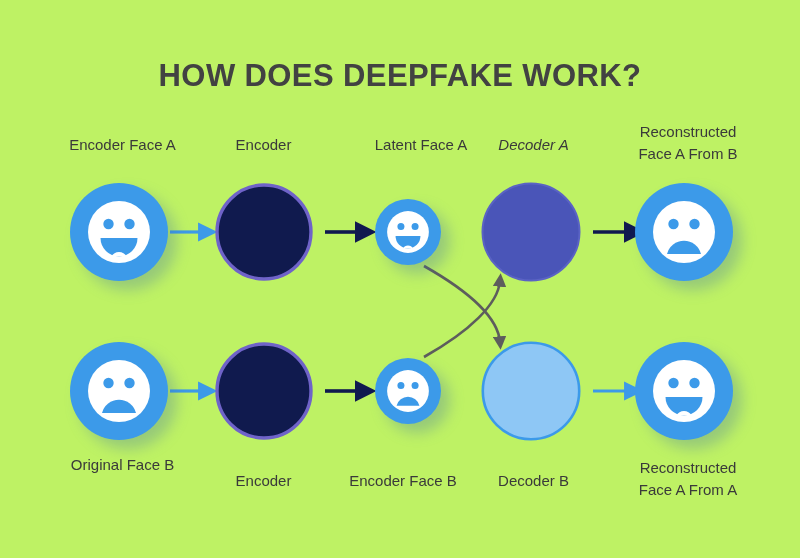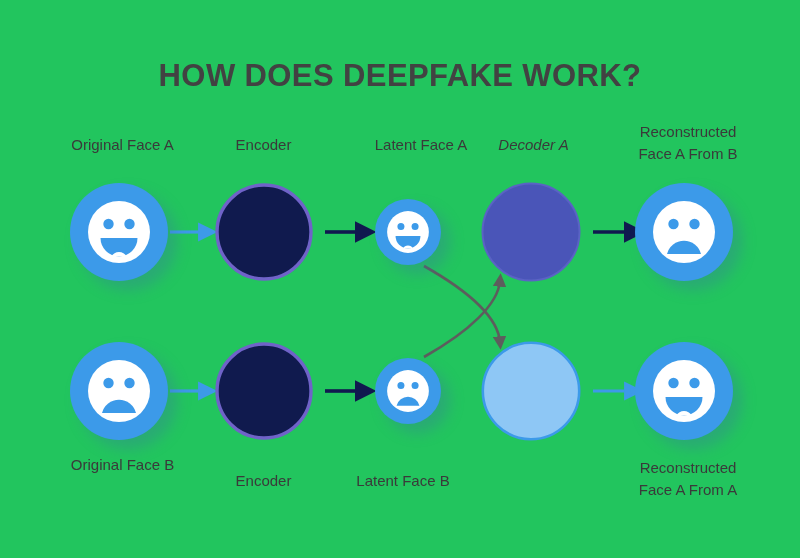--- a/index.html
+++ b/index.html
@@ -7,21 +7,21 @@
     padding: 0;
     background: #ffffff;
   }
   body {
     font-family: "Liberation Sans", sans-serif;
   }
   #page {
     position: relative;
     width: 800px;
     height: 558px;
-    background: #22c55e;
+    background: #bef264;
     overflow: hidden;
   }
   #title {
     position: absolute;
     top: 58px;
     left: 0;
     width: 800px;
     text-align: center;
     font-size: 31px;
     font-weight: bold;
@@ -52,30 +52,31 @@
     pointer-events: none;
   }
 </style>
 </head>
 <body>
 
 <div id="page">
 
   <div id="title">HOW DOES DEEPFAKE WORK?</div>
 
-  <div class="col-label" style="left:40px;  top:134px; width:165px;">Original  Face A</div>
+  <div class="col-label" style="left:40px;  top:134px; width:165px;">Encoder  Face A</div>
   <div class="col-label" style="left:196px; top:134px; width:135px;">Encoder</div>
   <div class="col-label" style="left:351px; top:134px; width:140px;">Latent Face A</div>
   <div class="col-label" style="left:466px; top:134px; width:135px;font-style:italic;">Decoder A</div>
   <div class="col-label" style="left:608px; top:121px; width:160px;">Reconstructed
 Face A From B</div>
 
   <div class="col-label" style="left:40px;  top:454px; width:165px;">Original  Face B</div>
   <div class="col-label" style="left:196px; top:470px; width:135px;">Encoder</div>
-  <div class="col-label" style="left:333px; top:470px; width:140px;">Latent Face B</div>
+  <div class="col-label" style="left:333px; top:470px; width:140px;">Encoder Face B</div>
+  <div class="col-label" style="left:466px; top:470px; width:135px;">Decoder B</div>
   <div class="col-label" style="left:608px; top:457px; width:160px;">Reconstructed
 Face A From A</div>
 
   <svg id="flowsvg" viewBox="0 0 800 558">
     <defs>
       <marker id="mk-light" markerWidth="6" markerHeight="6" refX="0.6" refY="3" orient="auto">
         <path d="M0,0 L6,3 L0,6 Z" fill="#3d9ae8"></path>
       </marker>
       <marker id="mk-dark" markerWidth="6" markerHeight="6" refX="0.6" refY="3" orient="auto">
         <path d="M0,0 L6,3 L0,6 Z" fill="#10194f"></path>

